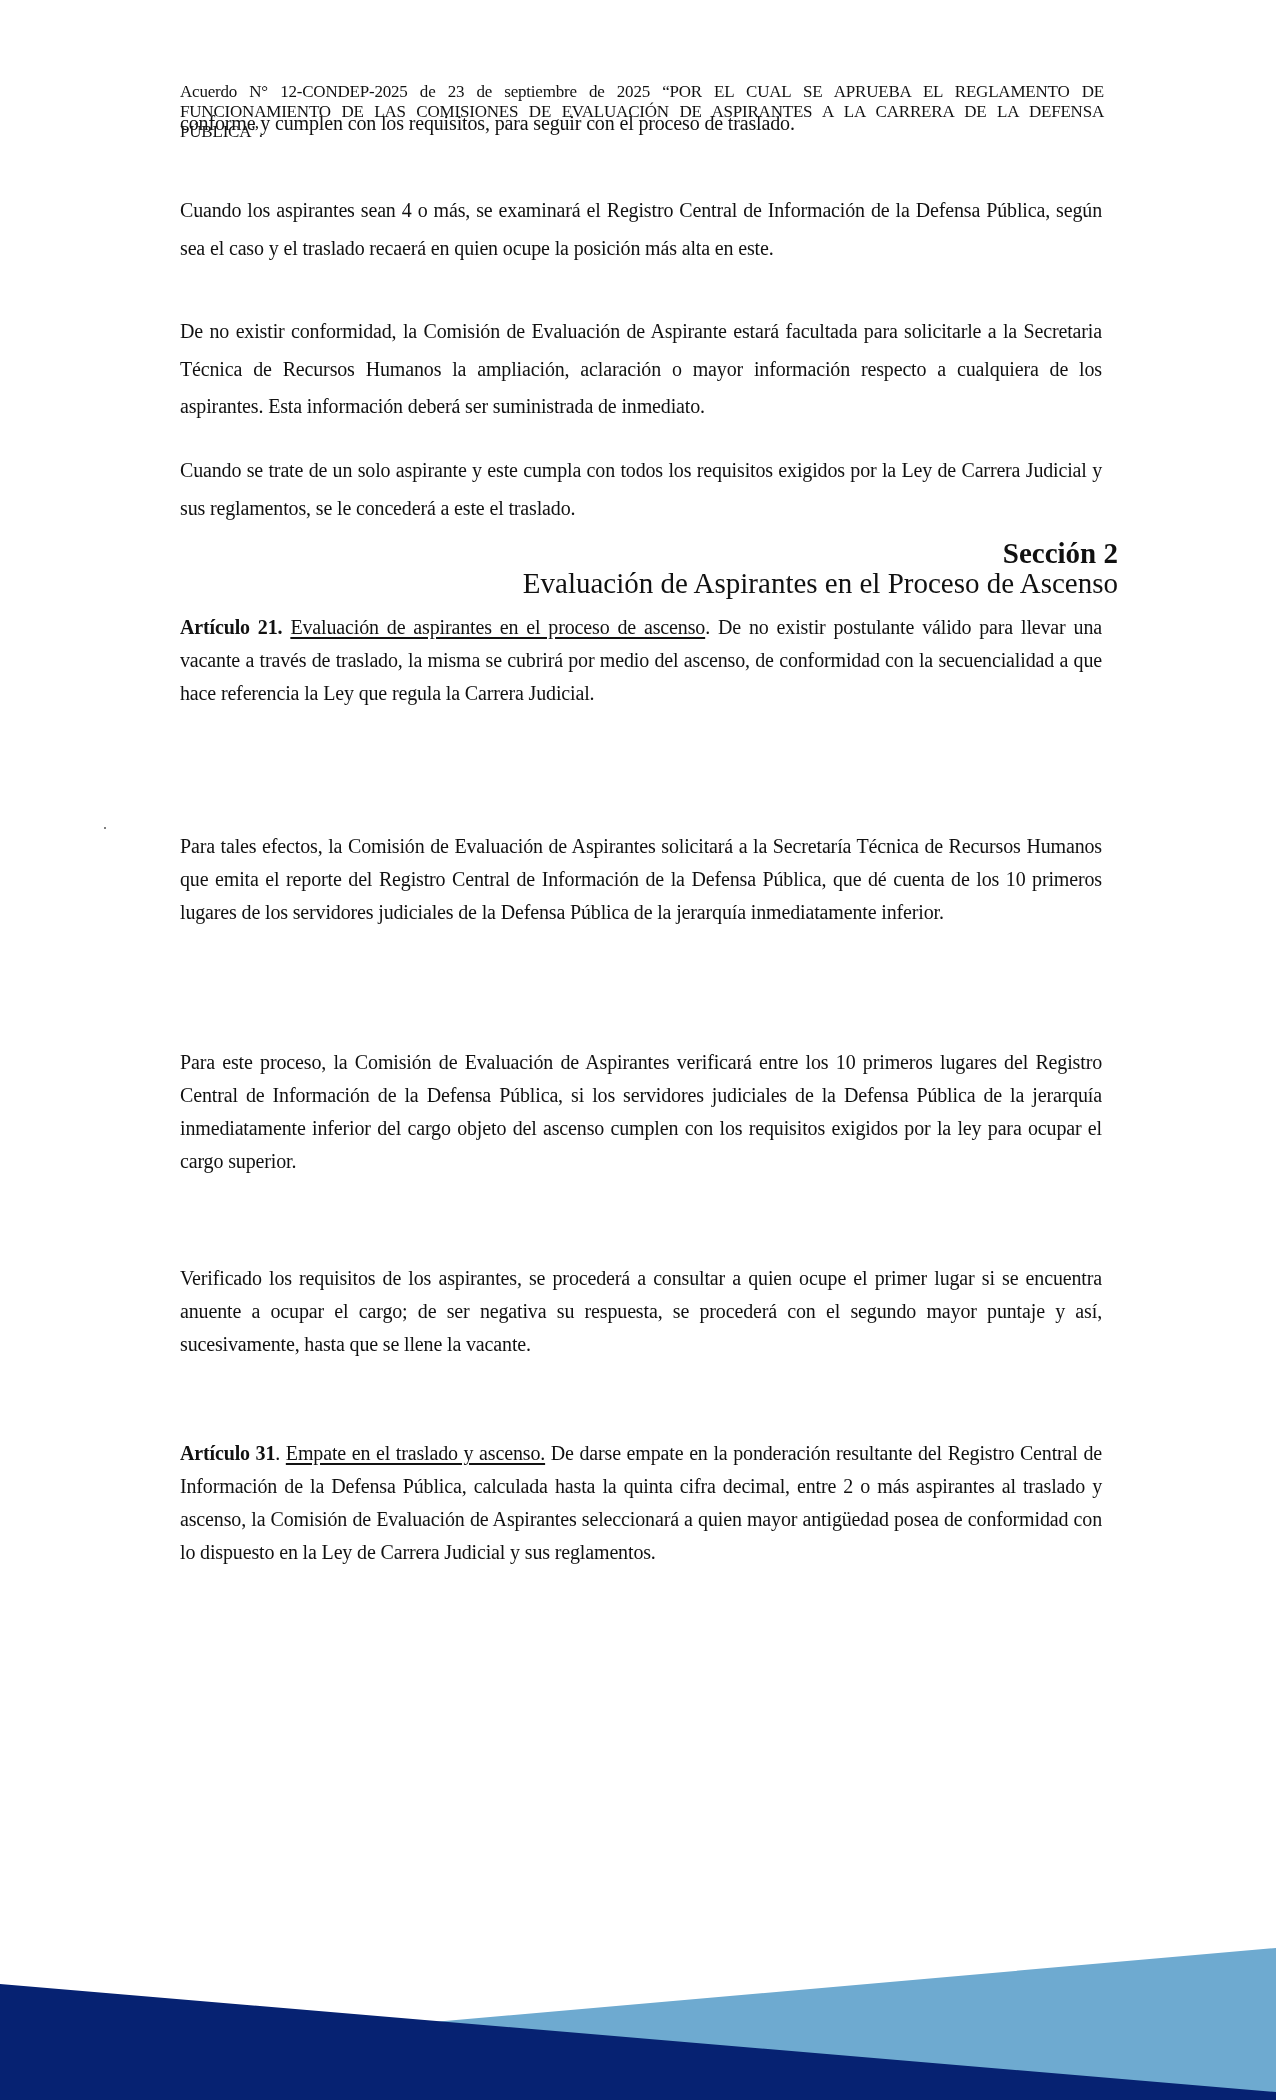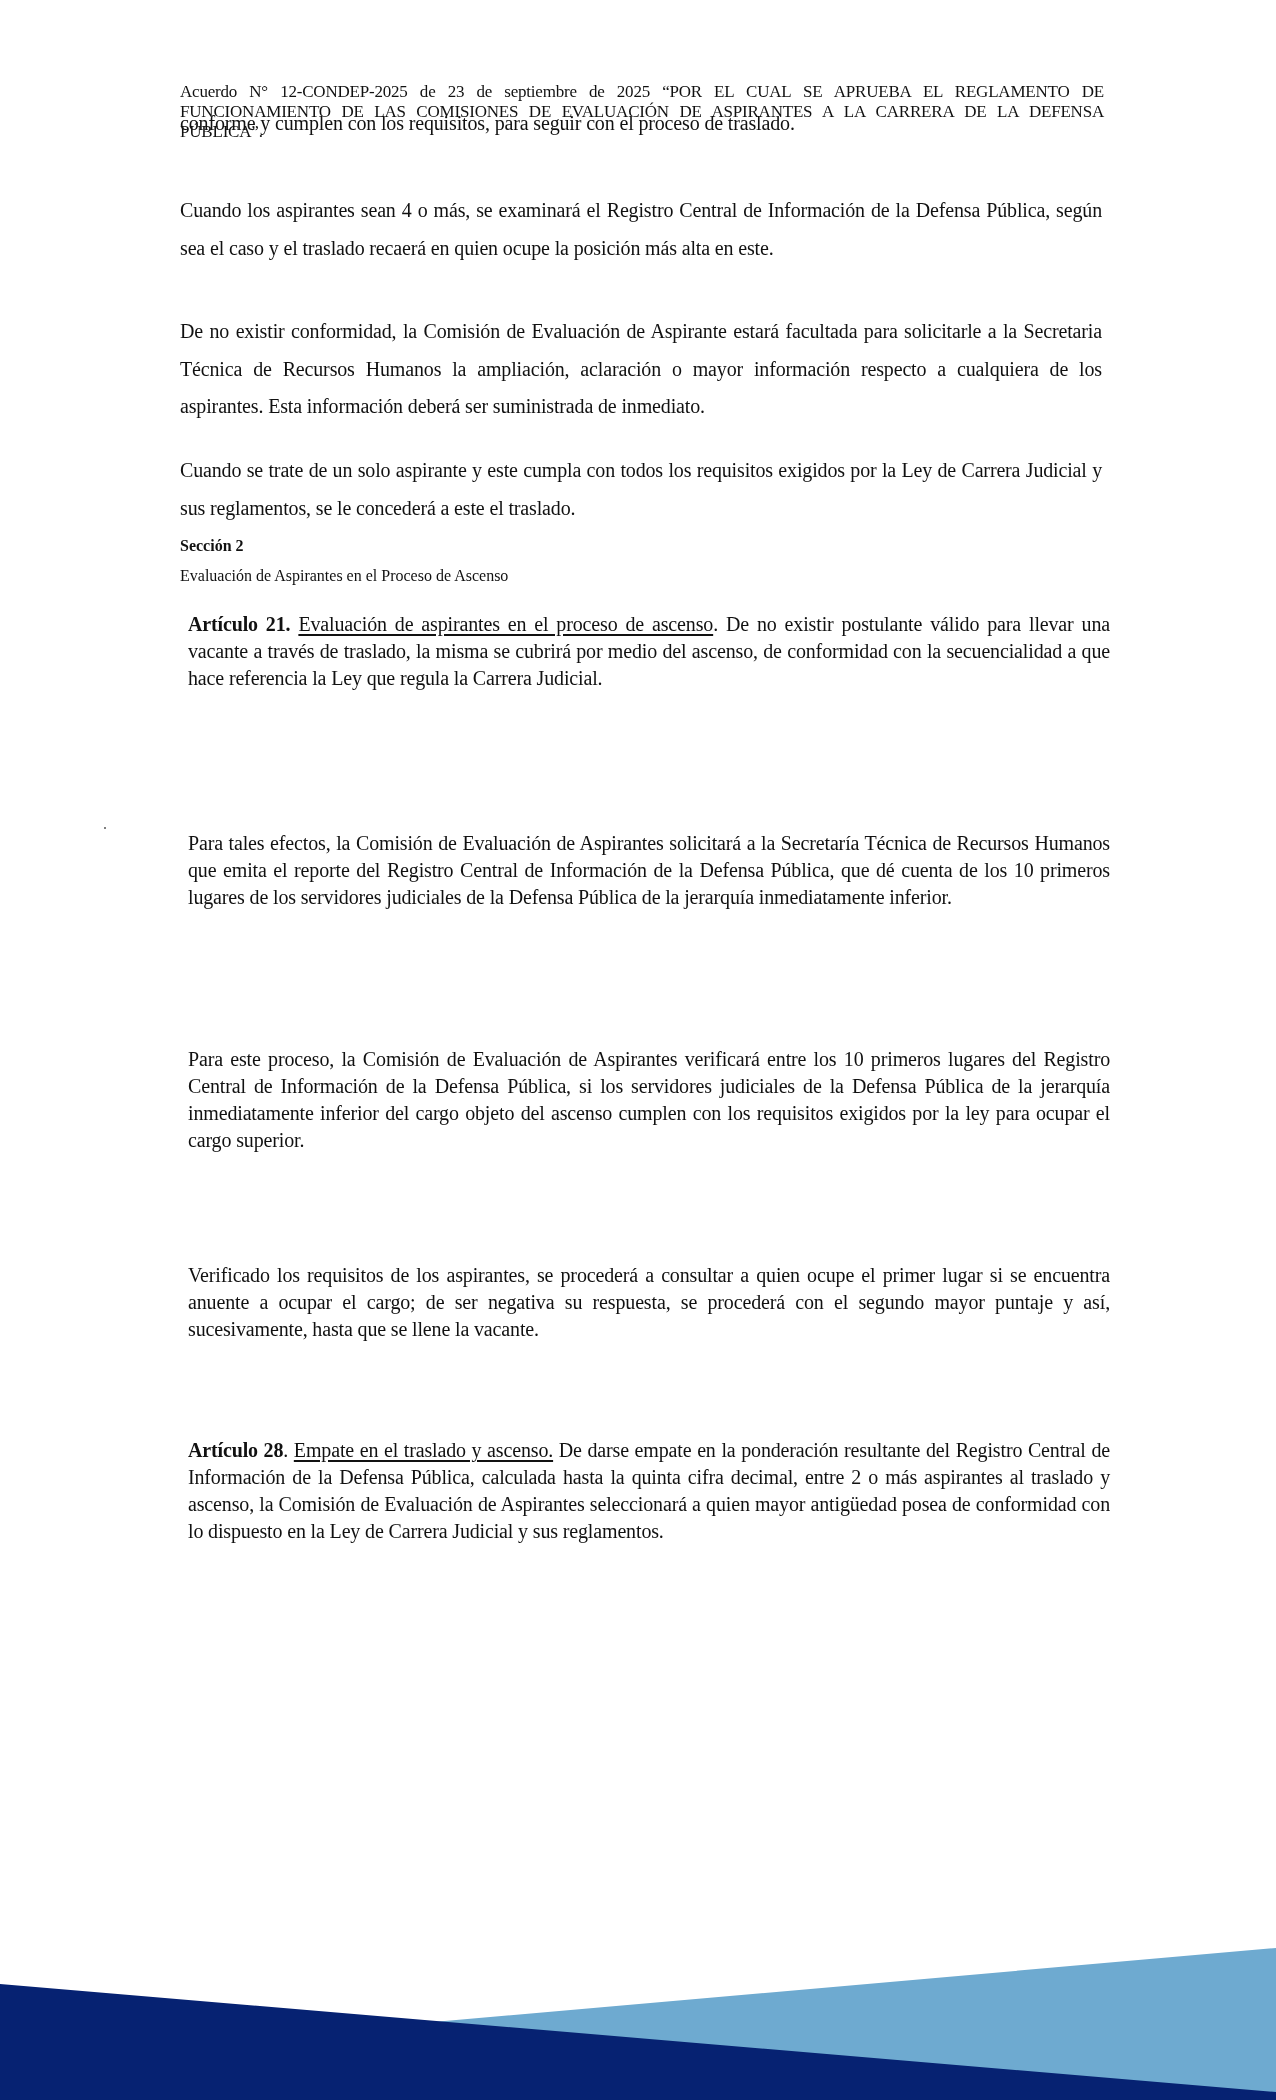--- a/index.html
+++ b/index.html
@@ -12,22 +12,22 @@
     position: absolute; left: 180px; top: 82px; width: 924px;
     font-size: 17px; line-height: 20px; text-align: justify;
     text-align-last: left; letter-spacing: -0.2px;
   }
   .col { position: absolute; left: 180px; width: 922px; }
   .p {
     position: absolute; left: 0; width: 922px;
     font-size: 20px; text-align: justify; letter-spacing: -0.15px;
   }
   .tight { line-height: 37.5px; }
-  .loose { line-height: 27px; margin-left: 8px; }
-  .center { text-align: left; width: 922px; position: absolute; left: 0; font-size: 16px; }
+  .loose { line-height: 33px; }
+  .center { text-align: right; width: 922px; position: absolute; left: 16px; font-size: 29px; }
   .bold { font-weight: bold; }
   .u { text-decoration: underline; text-underline-offset: 3px; }
   .speck { position: absolute; left: 104px; top: 827px; width: 2px; height: 2px; background: #555; border-radius: 1px; }
   .footer-svg { position: absolute; left: 0; top: 1930px; }
 </style>
 </head>
 <body>
 
 <div class="header">Acuerdo N° 12-CONDEP-2025 de 23 de septiembre de 2025 “POR EL CUAL SE APRUEBA EL REGLAMENTO DE FUNCIONAMIENTO DE LAS COMISIONES DE EVALUACIÓN DE ASPIRANTES A LA CARRERA DE LA DEFENSA PÚBLICA”.</div>
 
@@ -42,21 +42,21 @@
 
   <div class="p loose" style="top:611px">
     <span class="bold">Artículo 21.</span>
     <span class="u">Evaluación de aspirantes en el proceso de ascenso</span><span>.</span><span> De no existir postulante válido para llevar una vacante a través de traslado, la misma se cubrirá por medio del ascenso, de conformidad  con la secuencialidad a que hace referencia la Ley que regula la Carrera Judicial.</span>
   </div>
   <div class="p loose" style="top:830px">Para tales efectos, la Comisión de Evaluación de Aspirantes solicitará a la Secretaría Técnica de Recursos Humanos que emita el reporte del Registro Central de Información de la Defensa Pública, que dé cuenta de los 10 primeros lugares de los servidores judiciales de la Defensa Pública de la jerarquía inmediatamente inferior.</div>
   <div class="p loose" style="top:1046px">Para este proceso, la Comisión de Evaluación de Aspirantes verificará entre los 10 primeros lugares del Registro Central de Información de la Defensa Pública, si los servidores judiciales de la Defensa Pública de la jerarquía inmediatamente inferior del cargo objeto del ascenso cumplen con los requisitos exigidos por la ley para ocupar el cargo superior.</div>
   <div class="p loose" style="top:1262px">Verificado los requisitos de los aspirantes, se procederá a consultar a quien ocupe el primer lugar si se encuentra anuente a ocupar el cargo; de ser negativa su respuesta, se procederá con el segundo mayor puntaje y así, sucesivamente, hasta que se llene la vacante.</div>
 
   <div class="p loose" style="top:1437px">
-    <span class="bold">Artículo 28</span><span>.</span>
+    <span class="bold">Artículo 31</span><span>.</span>
     <span class="u">Empate en el traslado y ascenso.</span><span> De  darse empate en la ponderación resultante del Registro Central de Información de la Defensa Pública, calculada hasta la quinta cifra decimal, entre 2 o más aspirantes al traslado y ascenso, la Comisión de Evaluación de Aspirantes seleccionará a quien mayor antigüedad posea de conformidad con lo dispuesto en la Ley de Carrera Judicial y sus reglamentos.</span>
   </div>
 </div>
 
 <div class="speck"></div>
 
 <svg class="footer-svg" width="1276" height="170" viewBox="0 0 1276 170">
   <polygon points="388,96 1276,18 1276,170 388,170" fill="#6eaad0"></polygon>
   <polygon points="0,54 1276,162 1276,170 0,170" fill="#062272"></polygon>
 </svg>

